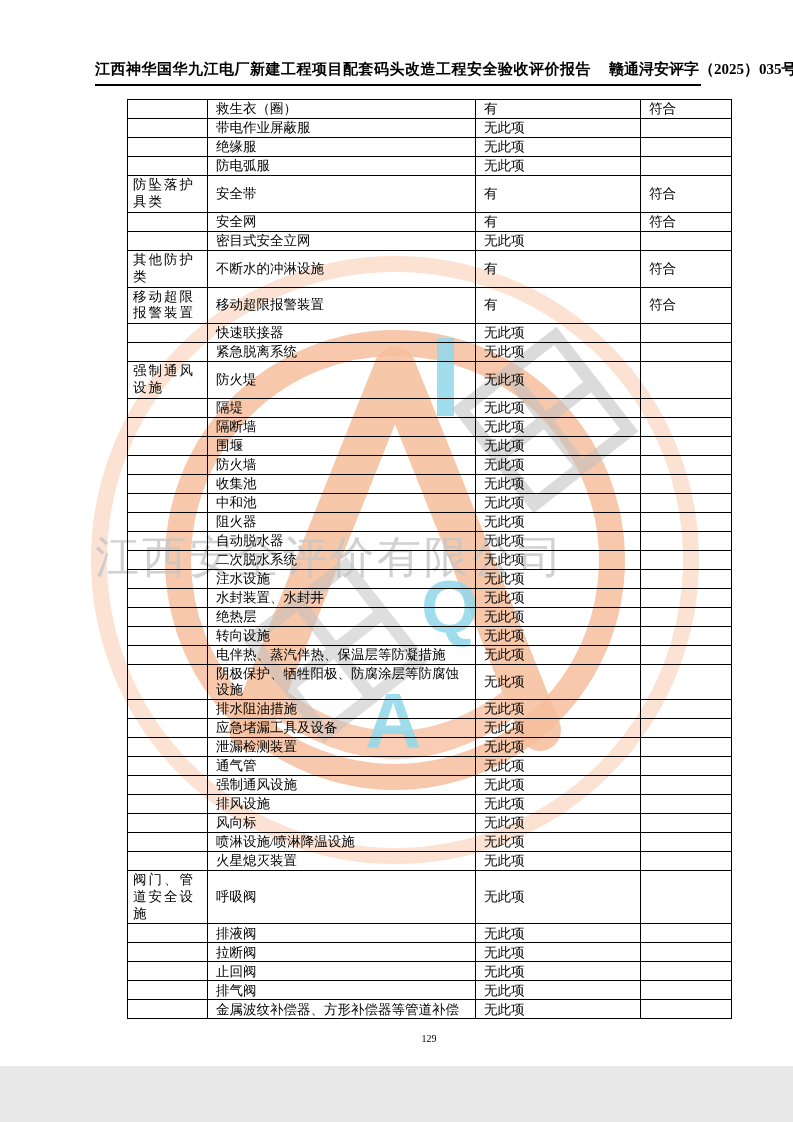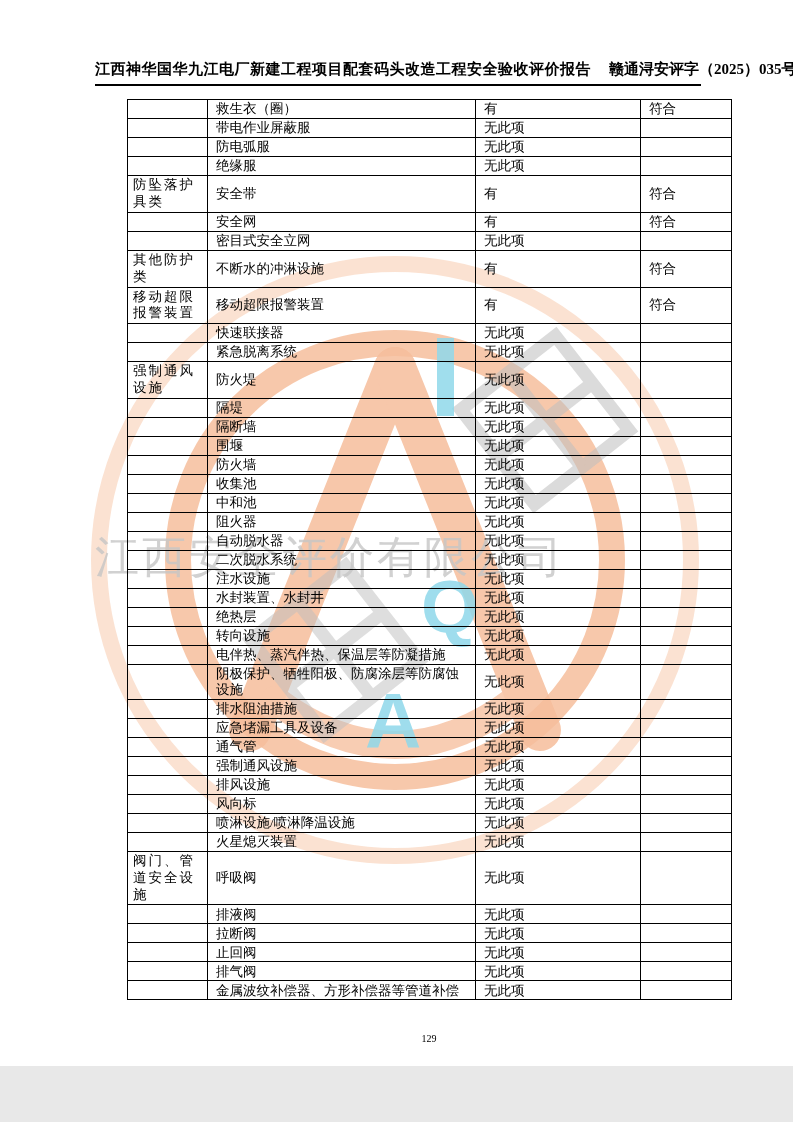--- a/index.html
+++ b/index.html
@@ -108,28 +108,28 @@
 
     <tr>
       <td class="cat"></td>
       <td class="item">带电作业屏蔽服</td>
       <td class="avl">无此项</td>
       <td class="cnl"></td>
     </tr>
 
     <tr>
       <td class="cat"></td>
+      <td class="item">绝缘服</td>
+      <td class="avl">无此项</td>
+      <td class="cnl"></td>
+    </tr>
+
+    <tr>
+      <td class="cat"></td>
       <td class="item">防电弧服</td>
-      <td class="avl">无此项</td>
-      <td class="cnl"></td>
-    </tr>
-
-    <tr>
-      <td class="cat"></td>
-      <td class="item">绝缘服</td>
       <td class="avl">无此项</td>
       <td class="cnl"></td>
     </tr>
 
     <tr class="tall">
       <td class="cat">防坠落护具类</td>
       <td class="item">安全带</td>
       <td class="avl">有</td>
       <td class="cnl">符合</td>
     </tr>
@@ -295,20 +295,26 @@
       <td class="cnl"></td>
     </tr>
 
     <tr>
       <td class="cat"></td>
       <td class="item">应急堵漏工具及设备</td>
       <td class="avl">无此项</td>
       <td class="cnl"></td>
     </tr>
 
+    <tr>
+      <td class="cat"></td>
+      <td class="item">泄漏检测装置</td>
+      <td class="avl">无此项</td>
+      <td class="cnl"></td>
+    </tr>
 
     <tr>
       <td class="cat"></td>
       <td class="item">通气管</td>
       <td class="avl">无此项</td>
       <td class="cnl"></td>
     </tr>
 
     <tr>
       <td class="cat"></td>

